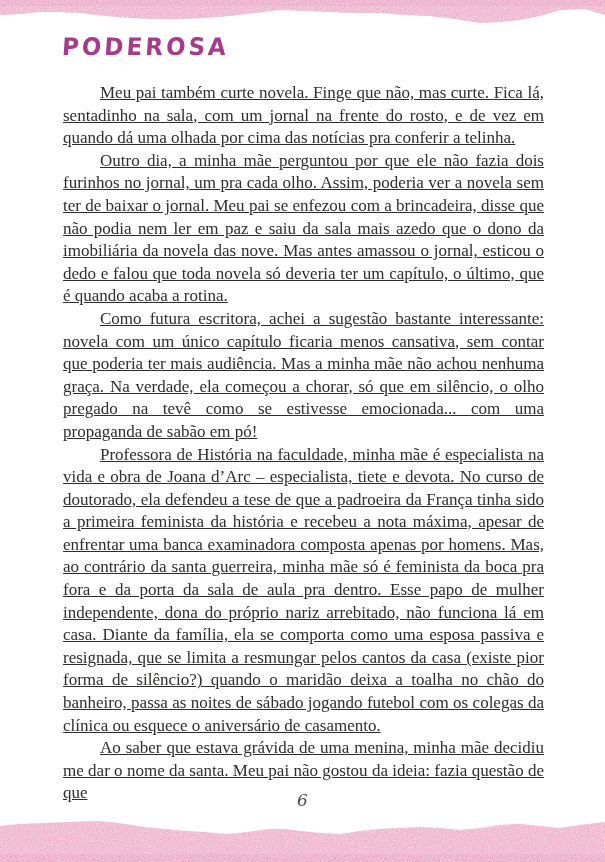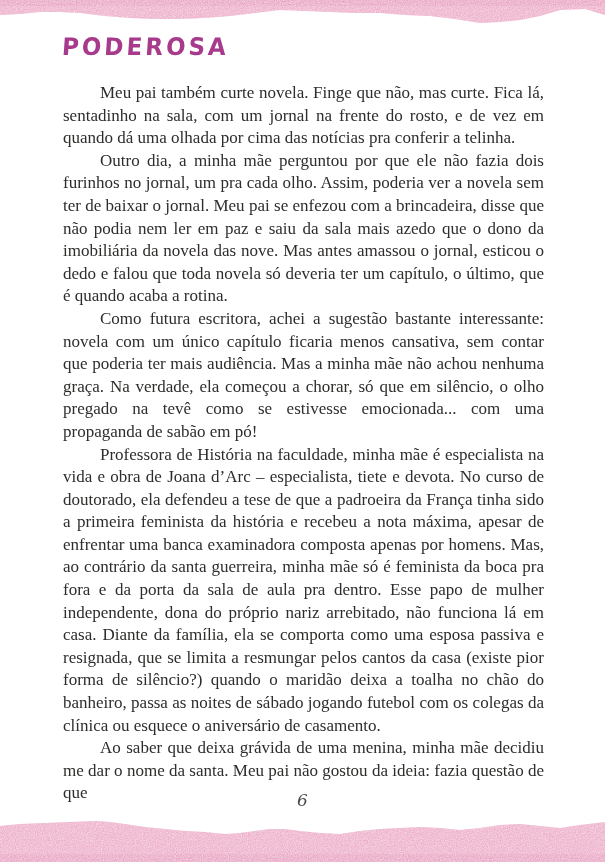--- a/index.html
+++ b/index.html
@@ -18,20 +18,21 @@
     font-family:"DejaVu Sans", sans-serif;
     font-size:23px;font-weight:bold;
     letter-spacing:3px;
     color:#a83a8c;
     transform:skewX(-4deg) scaleY(1.05);
     transform-origin:left top;
   }
   #text-column{
     position:absolute;left:63px;top:82px;width:481px;
     color:#2e2d2b;
+    text-decoration:underline;
   }
   #text-column p{
     margin:0;
     font-size:17px;line-height:22.6px;
     text-align:justify;
     text-indent:37px;
   }
   #folio{
     position:absolute;left:0;top:790px;width:605px;
     text-align:center;
@@ -63,21 +64,21 @@
     </g>
   </svg>
 
   <div id="running-head">PODEROSA</div>
 
   <div id="text-column">
     <p>Meu pai também curte novela. Finge que não, mas curte. Fica lá, sentadinho na sala, com um jornal na frente do rosto, e de vez em quando dá uma olhada por cima das notícias pra conferir a telinha.</p>
     <p>Outro dia, a minha mãe perguntou por que ele não fazia dois furinhos no jornal, um pra cada olho. Assim, poderia ver a novela sem ter de baixar o jornal. Meu pai se enfezou com a brincadeira, disse que não podia nem ler em paz e saiu da sala mais azedo que o dono da imobiliária da novela das nove. Mas antes amassou o jornal, esticou o dedo e falou que toda novela só deveria ter um capítulo, o último, que é quando acaba a rotina.</p>
     <p>Como futura escritora, achei a sugestão bastante interessante: novela com um único capítulo ficaria menos cansativa, sem contar que poderia ter mais audiência. Mas a minha mãe não achou nenhuma graça. Na verdade, ela começou a chorar, só que em silêncio, o olho pregado na tevê como se estivesse emocionada... com uma propaganda de sabão em pó!</p>
     <p>Professora de História na faculdade, minha mãe é especialista na vida e obra de Joana d’Arc – especialista, tiete e devota. No curso de doutorado, ela defendeu a tese de que a padroeira da França tinha sido a primeira feminista da história e recebeu a nota máxima, apesar de enfrentar uma banca examinadora composta apenas por homens. Mas, ao contrário da santa guerreira, minha mãe só é feminista da boca pra fora e da porta da sala de aula pra dentro. Esse papo de mulher independente, dona do próprio nariz arrebitado, não funciona lá em casa. Diante da família, ela se comporta como uma esposa passiva e resignada, que se limita a resmungar pelos cantos da casa (existe pior forma de silêncio?) quando o maridão deixa a toalha no chão do banheiro, passa as noites de sábado jogando futebol com os colegas da clínica ou esquece o aniversário de casamento.</p>
-    <p>Ao saber que deixa grávida de uma menina, minha mãe decidiu me dar o nome da santa. Meu pai não gostou da ideia: fazia questão de que</p>
+    <p>Ao saber que estava grávida de uma menina, minha mãe decidiu me dar o nome da santa. Meu pai não gostou da ideia: fazia questão de que</p>
   </div>
 
   <div id="folio">6</div>
 
   <svg id="bottom-band" class="band" viewBox="0 0 605 44" preserveAspectRatio="none" aria-hidden="true">
     <defs>
       <filter id="grainB" x="0" y="0" width="100%" height="100%">
         <feTurbulence type="fractalNoise" baseFrequency="0.85" numOctaves="2" result="n2" stitchTiles="stitch"></feTurbulence>
         <feColorMatrix in="n2" type="matrix" values="0 0 0 0 1  0 0 0 0 1  0 0 0 0 1  0.9 0.9 0.9 0 -0.85"></feColorMatrix>
       </filter>

